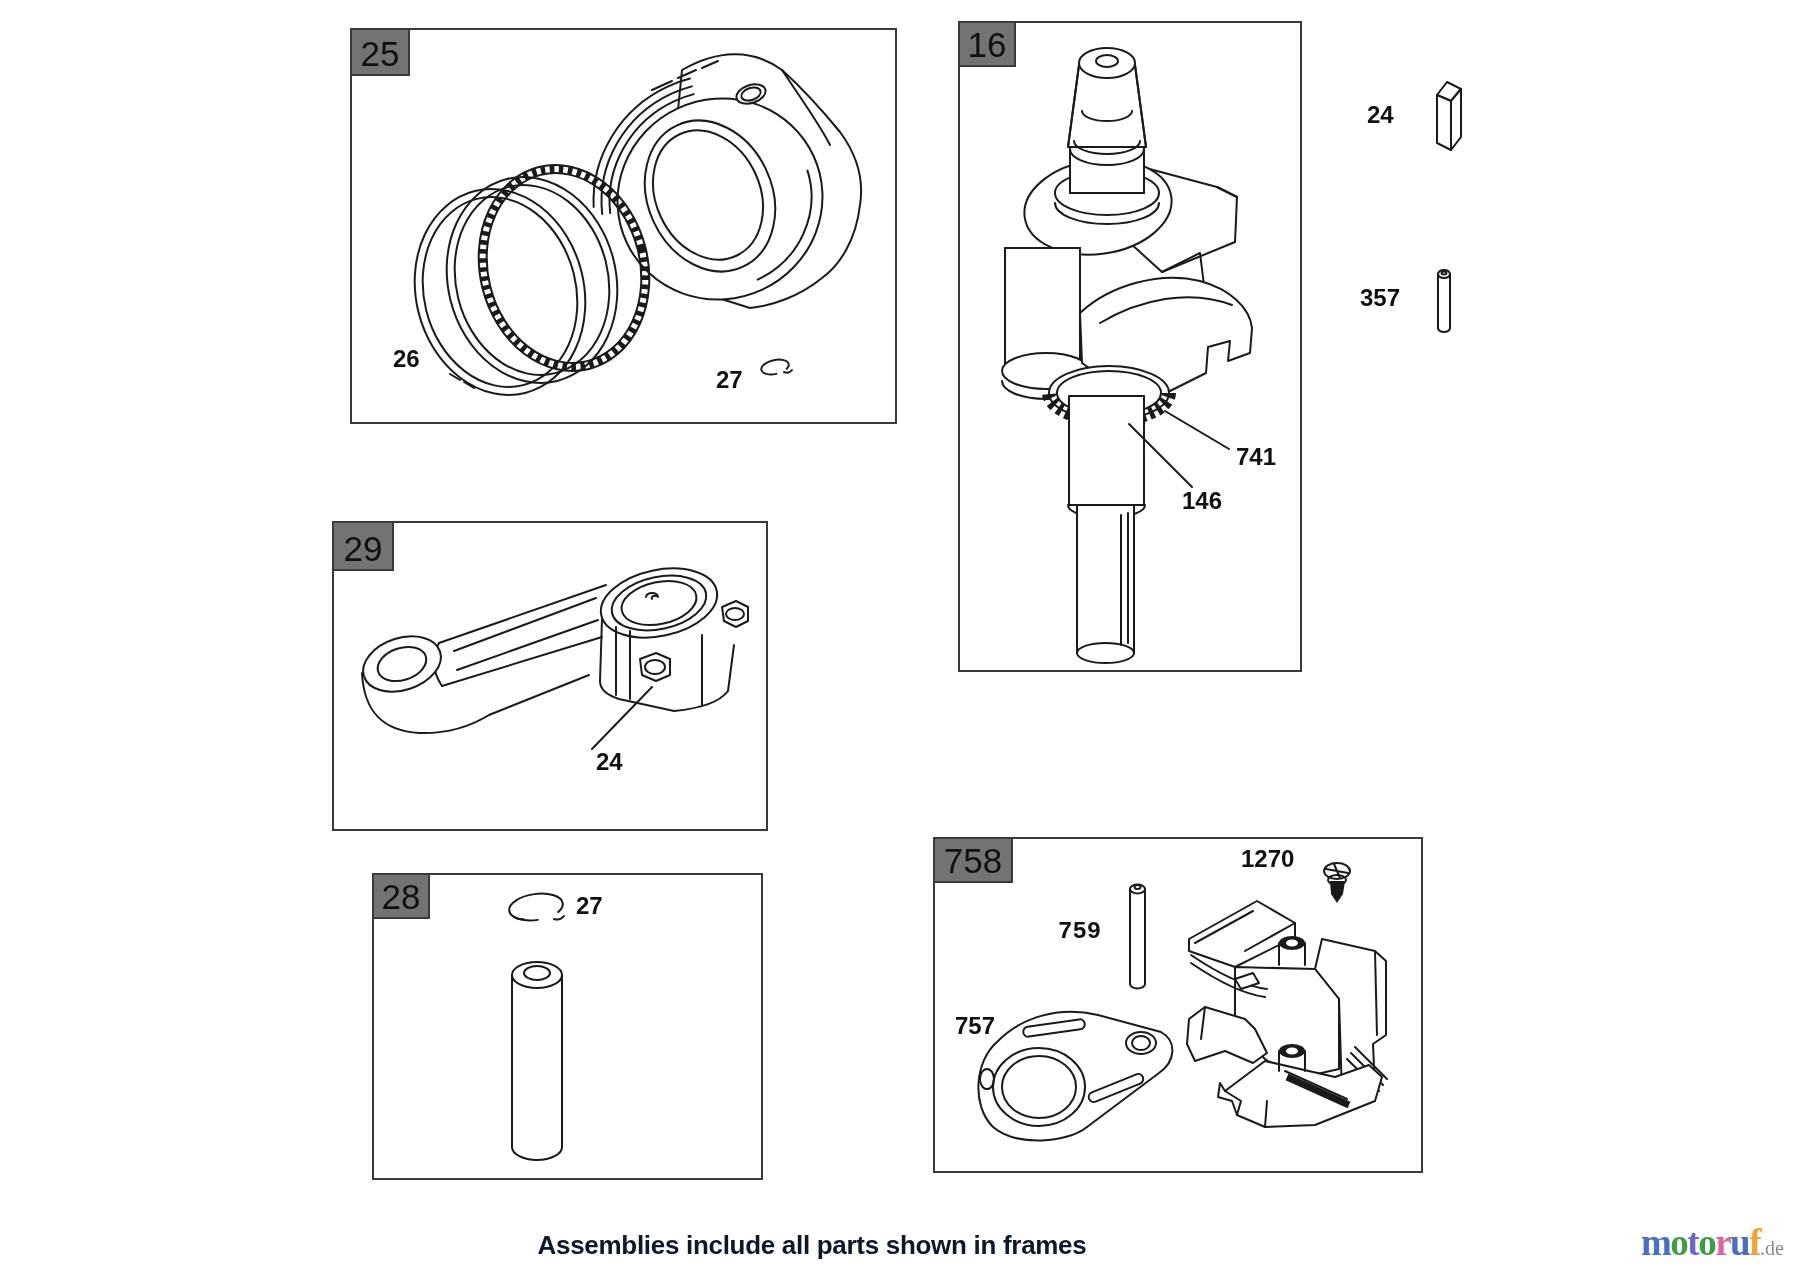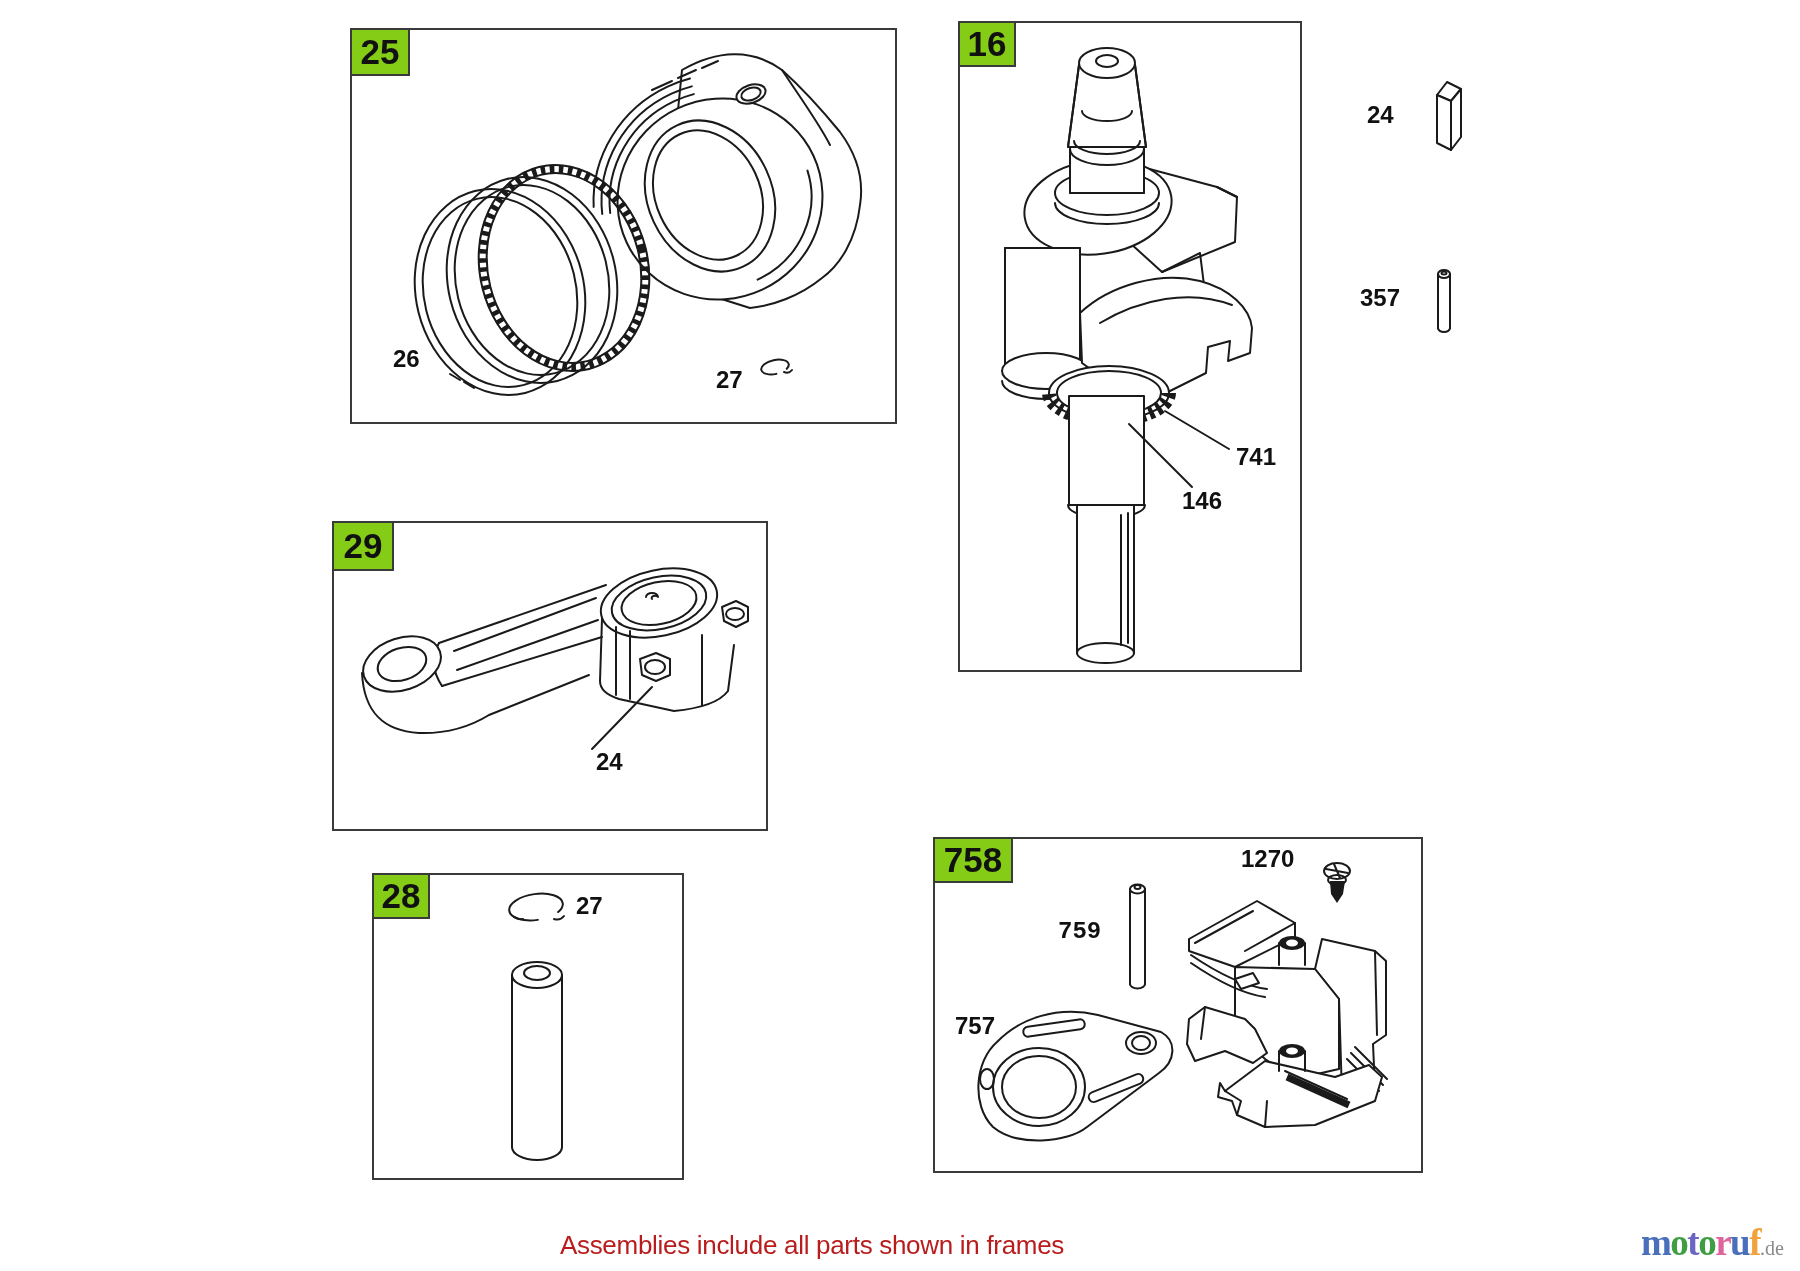--- a/index.html
+++ b/index.html
@@ -1,23 +1,23 @@
 <!DOCTYPE html>
 <html><head>
 <meta charset="utf-8">
 <style>
   html,body{margin:0;padding:0;background:#fff;}
   .page{position:relative;width:1800px;height:1271px;background:#ffffff;overflow:hidden;
         font-family:"Liberation Sans",sans-serif;color:#111;}
   .frame{position:absolute;border:2px solid #3a3a3a;background:#fff;box-sizing:border-box;}
-  .fnum{position:absolute;top:-2px;left:-2px;border:2px solid #3a3a3a;background:#84cc16;
-        font-weight:700;font-size:35px;display:flex;align-items:center;justify-content:center;
+  .fnum{position:absolute;top:-2px;left:-2px;border:2px solid #3a3a3a;background:#737373;
+        font-weight:400;font-size:35px;display:flex;align-items:flex-end;justify-content:center;
         box-sizing:border-box;z-index:3;}
   .plabel{position:absolute;font-weight:700;font-size:24px;line-height:1;color:#111;z-index:4;white-space:nowrap;}
-  .caption{position:absolute;font-size:26px;font-weight:400;color:#b91c1c;transform:translateX(-50%);
+  .caption{position:absolute;font-size:26px;font-weight:700;color:#0f172a;transform:translateX(-50%);
            letter-spacing:-0.3px;white-space:nowrap;}
   .logo{position:absolute;font-family:"Liberation Serif",serif;font-weight:700;font-size:37px;
         letter-spacing:-1.5px;line-height:1;white-space:nowrap;}
   .logo .sfx{font-size:20px;font-weight:400;letter-spacing:0;}
   svg{position:absolute;left:0;top:0;overflow:visible;}
   svg *{vector-effect:non-scaling-stroke;}
   .ln{stroke:#1a1a1a;stroke-width:2;fill:none;stroke-linecap:round;stroke-linejoin:round;}
   .w{stroke:#1a1a1a;stroke-width:2;fill:#ffffff;stroke-linejoin:round;}
   .d{fill:#1a1a1a;stroke:none;}
   .thick{stroke:#1a1a1a;fill:none;}
@@ -168,21 +168,21 @@
       </g>
       <g>
         <path class="w" d="M388,84 L402,78 L414,84 L414,98 L402,104 L390,98 Z"></path>
         <ellipse class="ln" cx="401" cy="91" rx="9" ry="6"></ellipse>
       </g>
       <path class="ln" d="M318,164 L258,226"></path>
     </svg>
   </div>
   <div class="plabel" style="left:596px;top:750px;"><span>24</span></div>
 
-  <div class="frame" style="left:372px;top:873px;width:312px;height:307px;">
+  <div class="frame" style="left:372px;top:873px;width:391px;height:307px;">
     <div class="fnum" style="width:58px;height:46px;">
       <span>28</span>
     </div>
     <svg width="347" height="303" viewBox="0 0 347 303">
       <g>
         <ellipse class="ln" cx="162" cy="32" rx="27" ry="13" transform="rotate(-8 162 32)" pathLength="100" stroke-dasharray="83 17" stroke-dashoffset="-25"></ellipse>
         <path class="ln" d="M180,44 q6,2 10,-3 M140,42 q4,3 9,2"></path>
       </g>
       <g>
         <path class="ln" d="M138,100 V272 M188,100 V272"></path>

